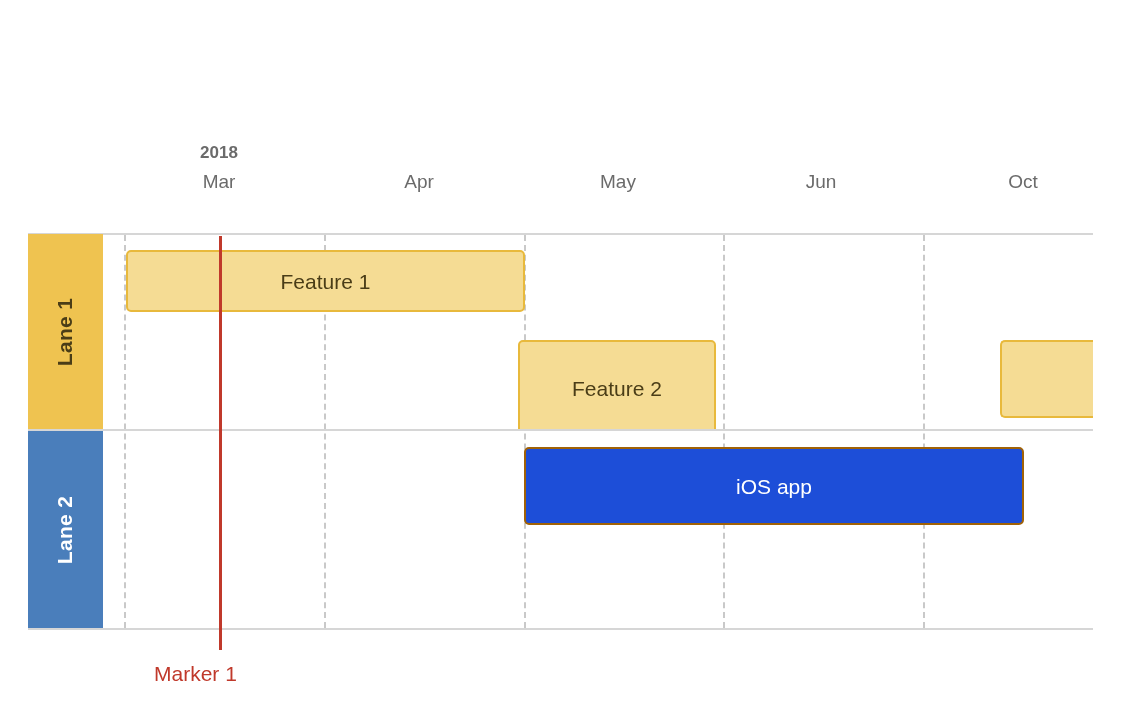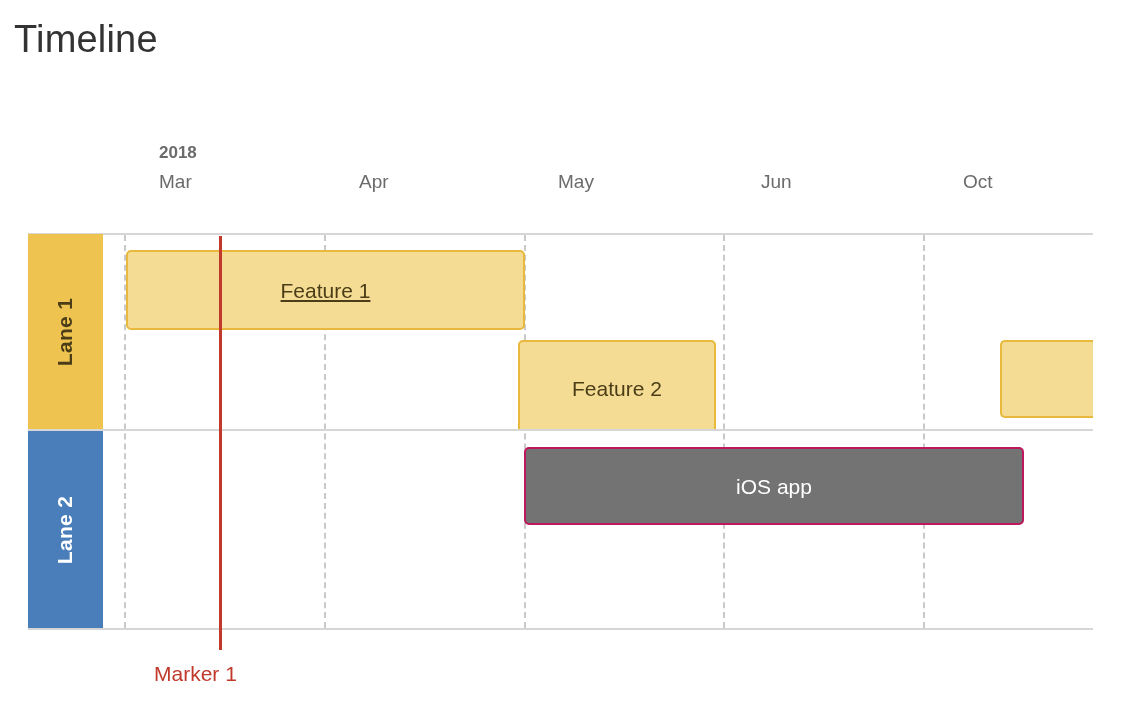--- a/index.html
+++ b/index.html
@@ -44,20 +44,21 @@
     left: 0;
     top: 143px;
     width: 1140px;
     height: 60px;
   }
   .axis-tick {
     position: absolute;
     top: 0;
     width: 120px;
     margin-left: -60px;
+    text-align: center;
   }
   .axis-year {
     display: block;
     font-size: 17px;
     font-weight: bold;
     color: #6b6b6b;
     line-height: 20px;
     height: 20px;
   }
   .axis-year.empty {
@@ -161,22 +162,22 @@
     line-height: 1;
     overflow: hidden;
     white-space: nowrap;
   }
   .bar.yellow {
     background: #F5DC94;
     border: 2px solid #E8B93C;
     color: #4a3d17;
   }
   .bar.blue {
-    background: #737373;
-    border: 2px solid #be185d;
+    background: #1d4ed8;
+    border: 2px solid #a16207;
     color: #ffffff;
     text-align: right;
   }
   .bar.clipped-right {
     border-top-right-radius: 0;
     border-bottom-right-radius: 0;
     border-right: none;
   }
 
   
@@ -191,21 +192,20 @@
     color: #C0392B;
     white-space: nowrap;
     line-height: 1;
   }
 </style>
 </head>
 <body>
 
 <div id="timeline-chart">
 
-  <div class="page-title">Timeline</div>
 
   <div class="axis" id="axis-host">
       <div class="axis-tick" style="left: 219px;">
         <span class="axis-year">2018</span>
         <span class="axis-month">Mar</span>
       </div>
       <div class="axis-tick" style="left: 419px;">
         <span class="axis-year empty">&nbsp;</span>
         <span class="axis-month">Apr</span>
       </div>
@@ -233,21 +233,21 @@
 
   <div class="plot">
     <div class="plot-top-border"></div>
     <div class="lane-divider"></div>
     <div class="plot-bottom-border"></div>
 
     <div class="lane-header" id="lane-header-0">
       <span class="lane-text">Lane 1</span>
     </div>
     <div class="lane-body" id="lane-body-0">
-        <div class="bar yellow" style="left: 23px; width: 399px; top: 16px; height: 80px; text-decoration: underline;">
+        <div class="bar yellow" style="left: 23px; width: 399px; top: 16px; height: 62px;">
           <span>Feature 1</span>
         </div>
         <div class="bar yellow" style="left: 415px; width: 198px; top: 106px; height: 96px;">
           <span>Feature 2</span>
         </div>
         <div class="bar yellow clipped-right" style="left: 897px; width: 95px; top: 106px; height: 78px;">
           <span></span>
         </div>
       </div>
 

